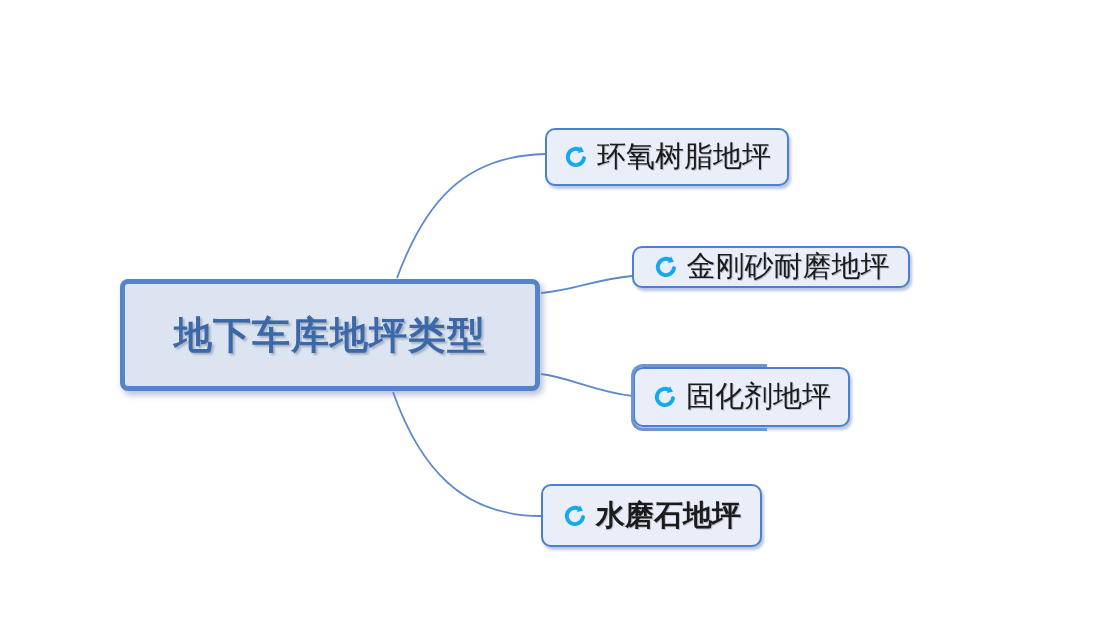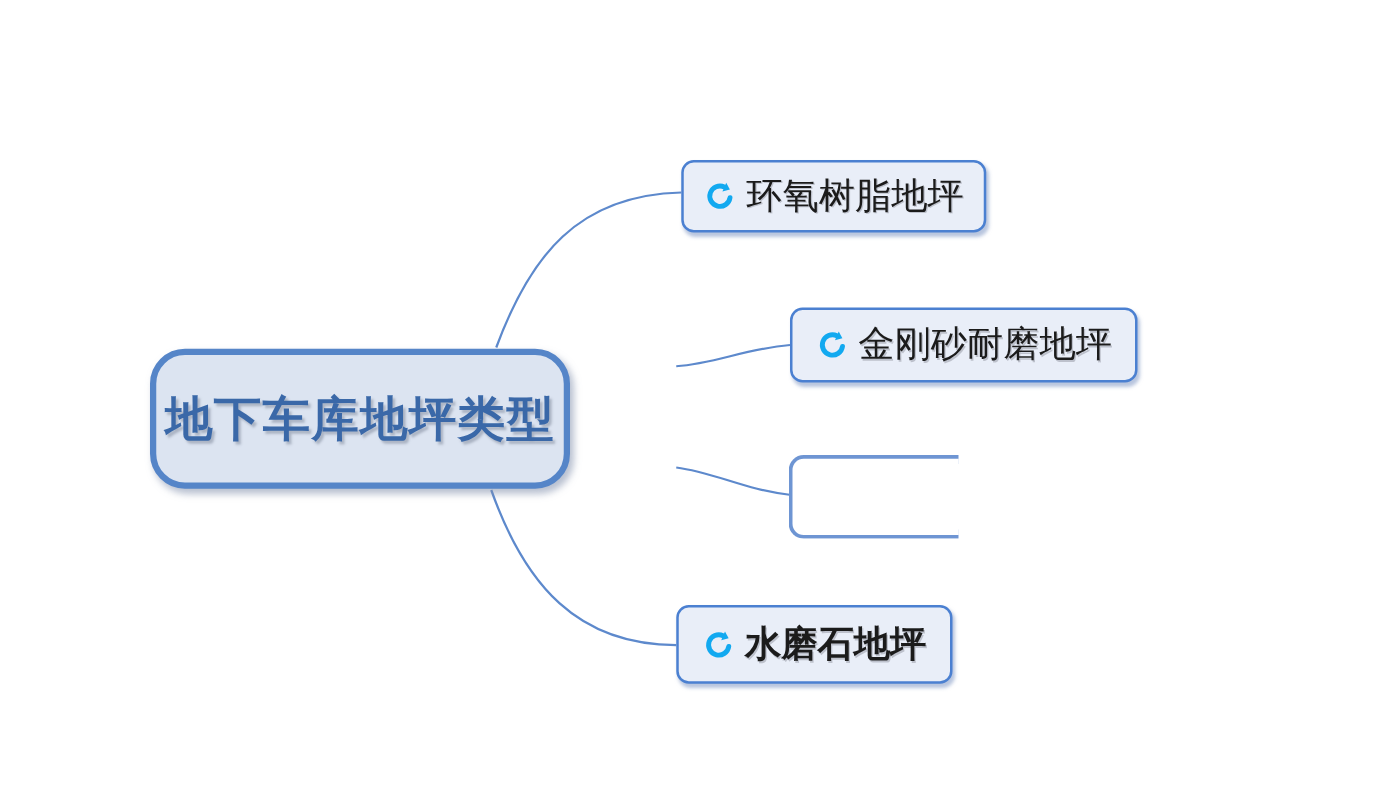--- a/index.html
+++ b/index.html
@@ -29,24 +29,24 @@
   .topic {
     position: absolute;
     box-sizing: border-box;
     display: flex;
     align-items: center;
     justify-content: center;
     cursor: default;
   }
   .root-topic {
     left: 120px; top: 279px;
-    width: 336px; height: 112px;
+    width: 420px; height: 112px;
     background: var(--root-fill, #dce4f1);
     border: 5px solid var(--root-border, #5585c8);
-    border-radius: 28px;
+    border-radius: 8px;
     box-shadow: 3px 4px 6px rgba(125,140,170,0.55);
     z-index: 2;
   }
   .root-topic .topic-label {
     font-size: 38px;
     font-weight: bold;
     letter-spacing: 1px;
     color: var(--root-text, #3a68a8);
     text-shadow: 2px 2px 2px rgba(95,105,125,0.40);
     white-space: nowrap;
@@ -59,21 +59,21 @@
     gap: 8px;
     z-index: 2;
   }
   .sub-topic .topic-label {
     font-size: 29px;
     color: var(--branch-text, #1b1b1b);
     text-shadow: 1px 1px 0 rgba(60,60,70,0.25);
     white-space: nowrap;
   }
   #subtopic-1 { left: 545px; top: 128px; width: 244px; height: 58px; }
-  #subtopic-2 { left: 632px; top: 246px; width: 278px; height: 60px; justify-content: center; }
+  #subtopic-2 { left: 632px; top: 246px; width: 278px; height: 42px; justify-content: center; }
   #subtopic-3 { left: 633px; top: 367px; width: 217px; height: 60px; }
   #subtopic-4 { left: 541px; top: 484px; width: 221px; height: 63px; border-width: 2.5px; font-weight: bold; }
   .marker-icon {
     display: inline-flex;
     width: 26px; height: 26px;
     color: var(--icon-color, #12a9f0);
     flex: 0 0 auto;
   }
   .marker-icon svg { width: 100%; height: 100%; }
   
@@ -119,20 +119,29 @@
   <div class="topic sub-topic" id="subtopic-2">
     <span class="marker-icon">
       <svg viewBox="0 0 24 24">
           <path d="M 19.4 13 A 7.5 7.5 0 1 1 15.2 5.2" fill="none" stroke="currentColor" stroke-width="3.6" stroke-linecap="round"></path>
           <polygon points="19.3,7.1 13.8,8.4 16.6,2.1" fill="currentColor"></polygon>
         </svg>
     </span>
     <span class="topic-label">金刚砂耐磨地坪</span>
   </div>
 
+  <div class="topic sub-topic" id="subtopic-3">
+    <span class="marker-icon">
+      <svg viewBox="0 0 24 24">
+          <path d="M 19.4 13 A 7.5 7.5 0 1 1 15.2 5.2" fill="none" stroke="currentColor" stroke-width="3.6" stroke-linecap="round"></path>
+          <polygon points="19.3,7.1 13.8,8.4 16.6,2.1" fill="currentColor"></polygon>
+        </svg>
+    </span>
+    <span class="topic-label">固化剂地坪</span>
+  </div>
   <div class="edge-artifact"></div>
 
   <div class="topic sub-topic" id="subtopic-4">
     <span class="marker-icon">
       <svg viewBox="0 0 24 24">
           <path d="M 19.4 13 A 7.5 7.5 0 1 1 15.2 5.2" fill="none" stroke="currentColor" stroke-width="3.6" stroke-linecap="round"></path>
           <polygon points="19.3,7.1 13.8,8.4 16.6,2.1" fill="currentColor"></polygon>
         </svg>
     </span>
     <span class="topic-label">水磨石地坪</span>

